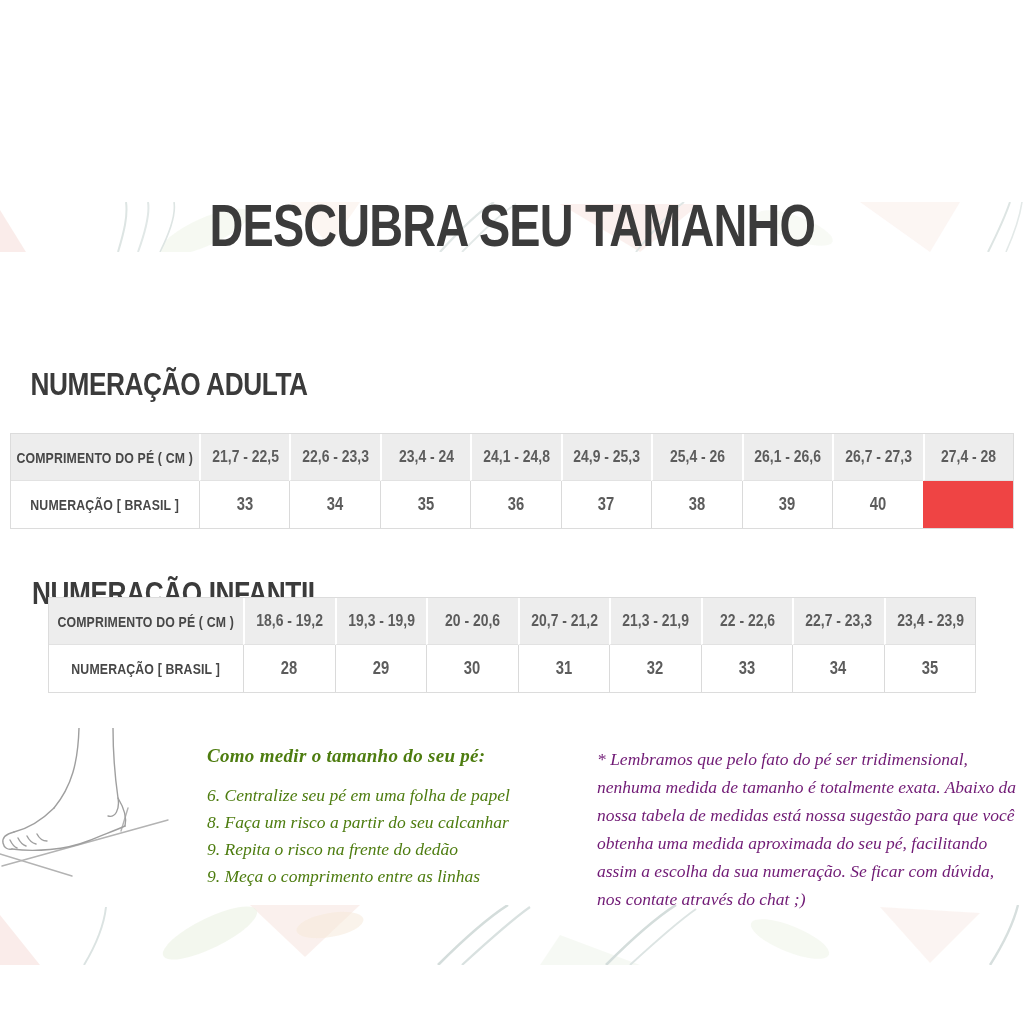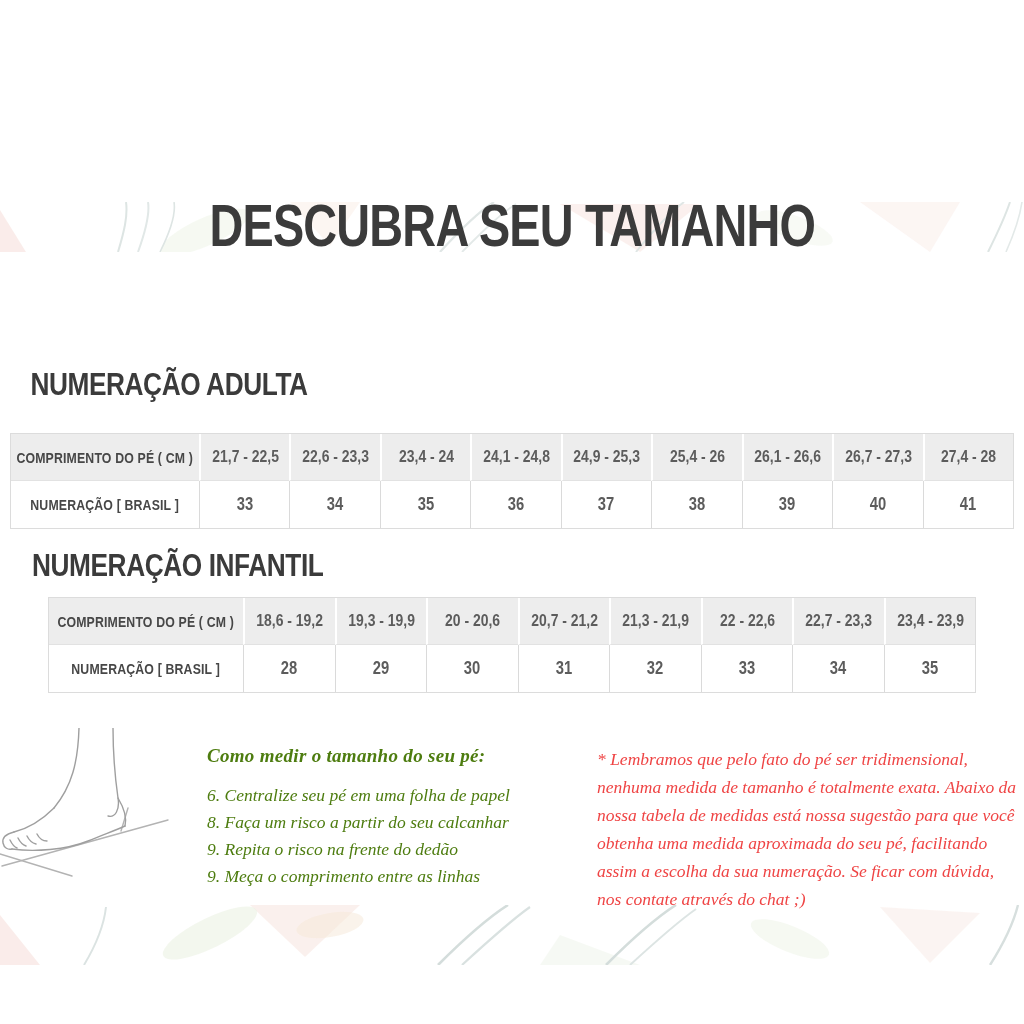--- a/index.html
+++ b/index.html
@@ -18,21 +18,21 @@
 
   .main-title {
     position:absolute; top:183px; left:0; width:1024px; text-align:center;
     font-size:60px; font-weight:bold; color:#3b3b3b; letter-spacing:-1px; line-height:62px;
   }
   .section-title {
     position:absolute; left:0; width:1024px; text-align:left;
     font-size:32px; font-weight:bold; color:#3b3b3b; letter-spacing:-0.5px;
   }
   .adult-title { top:354px; }
-  .kids-title { top:535px; }
+  .kids-title { top:563px; }
 
   .sizetable {
     position:absolute; display:grid; grid-auto-rows:47px;
     border:1px solid #dcdcdc; background:#ef4444; box-sizing:border-box;
   }
   .adult-table { left:10px; top:421px; width:1004px; grid-template-columns:188px repeat(9, 1fr); }
   .kids-table  { left:48px; top:585px; width:928px;  grid-template-columns:194px repeat(8, 1fr); }
 
   .cell {
     display:flex; align-items:center; justify-content:center;
@@ -48,21 +48,21 @@
 
   .howto {
     position:absolute; left:207px; top:733px; width:395px;
     font-family:"Liberation Serif", serif; font-style:italic; color:#4d7c0f;
   }
   .howto-heading { font-size:19px; font-weight:bold; letter-spacing:0.3px; margin:0 0 15px 0; }
   .howto-step { font-size:17.5px; line-height:27px; }
 
   .disclaimer {
     position:absolute; left:597px; top:733px; width:420px;
-    font-family:"Liberation Serif", serif; font-style:italic; color:#ef4444;
+    font-family:"Liberation Serif", serif; font-style:italic; color:#701a75;
     font-size:17.5px; line-height:28px;
   }
 
   .foot-art { position:absolute; left:0; top:716px; width:208px; height:166px; }
 </style>
 </head>
 <body>
 
 <div class="canvas">
 
@@ -161,23 +161,20 @@
       </div>
     <div class="cell val">
         <span class="size-text condensed-md">38</span>
       </div>
     <div class="cell val">
         <span class="size-text condensed-md">39</span>
       </div>
     <div class="cell val">
         <span class="size-text condensed-md">40</span>
       </div>
-    <div class="cell val">
-        <span class="size-text condensed-md">41</span>
-      </div>
   </div>
 
   <div class="section-title kids-title"><span class="condensed-md">NUMERAÇÃO INFANTIL</span></div>
 
   <div class="sizetable kids-table">
     <div class="cell hdr label">
         <span class="lbl-text condensed-md">COMPRIMENTO DO PÉ ( CM )</span>
       </div>
     <div class="cell hdr">
         <span class="range-text condensed-md">18,6 - 19,2</span>

